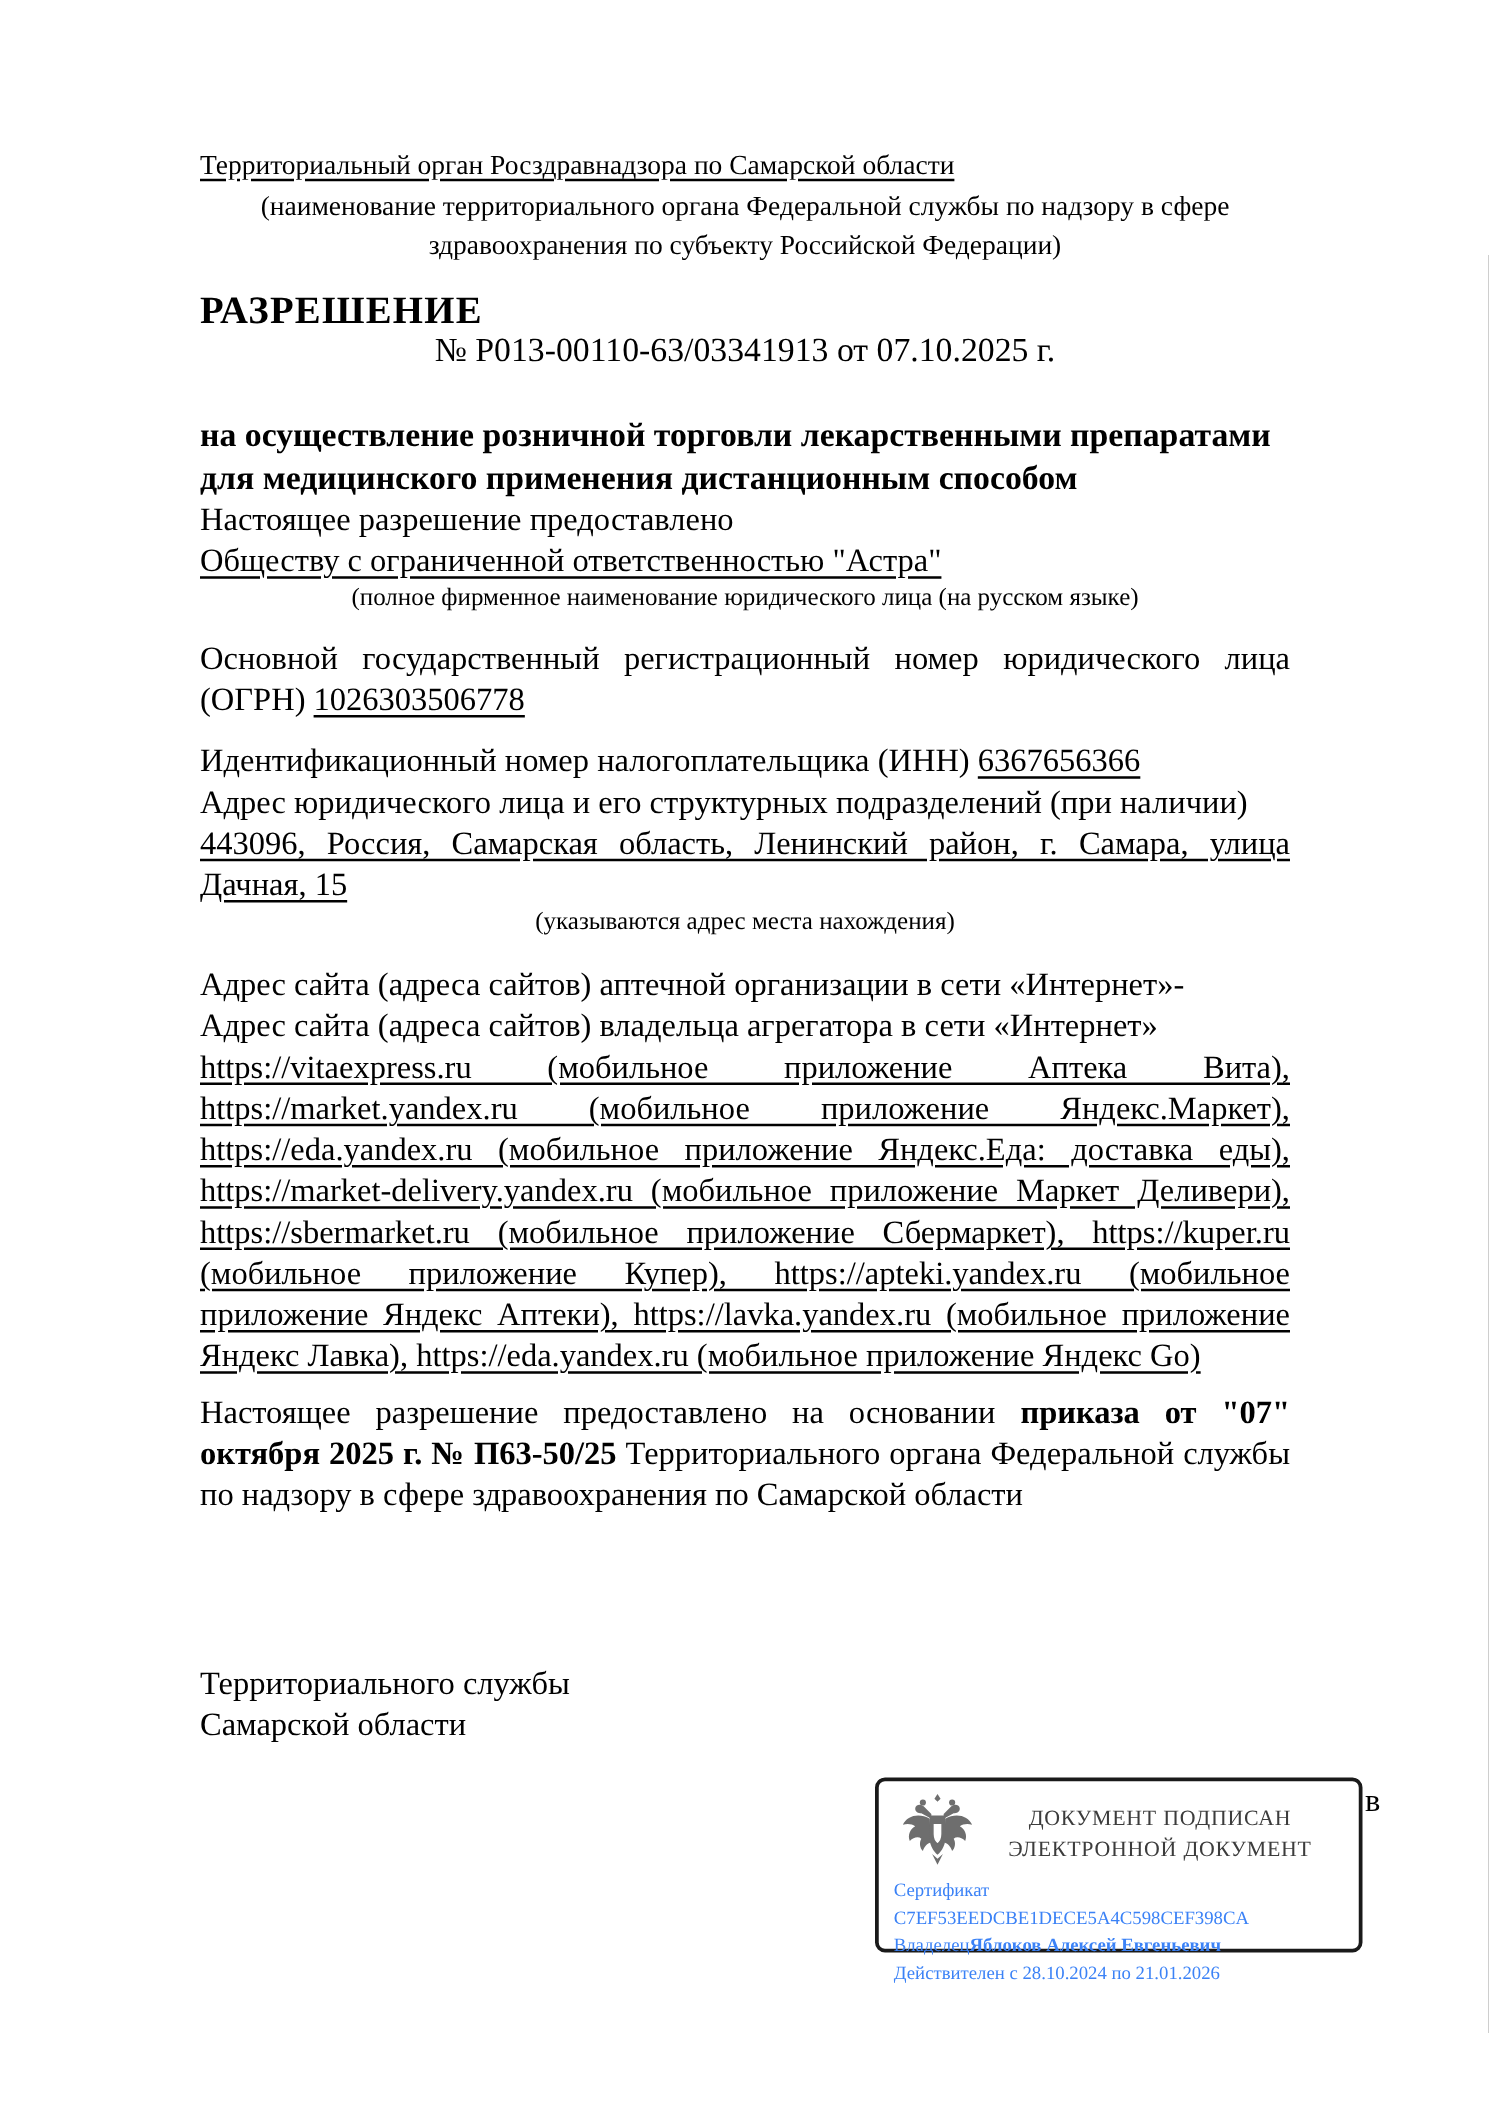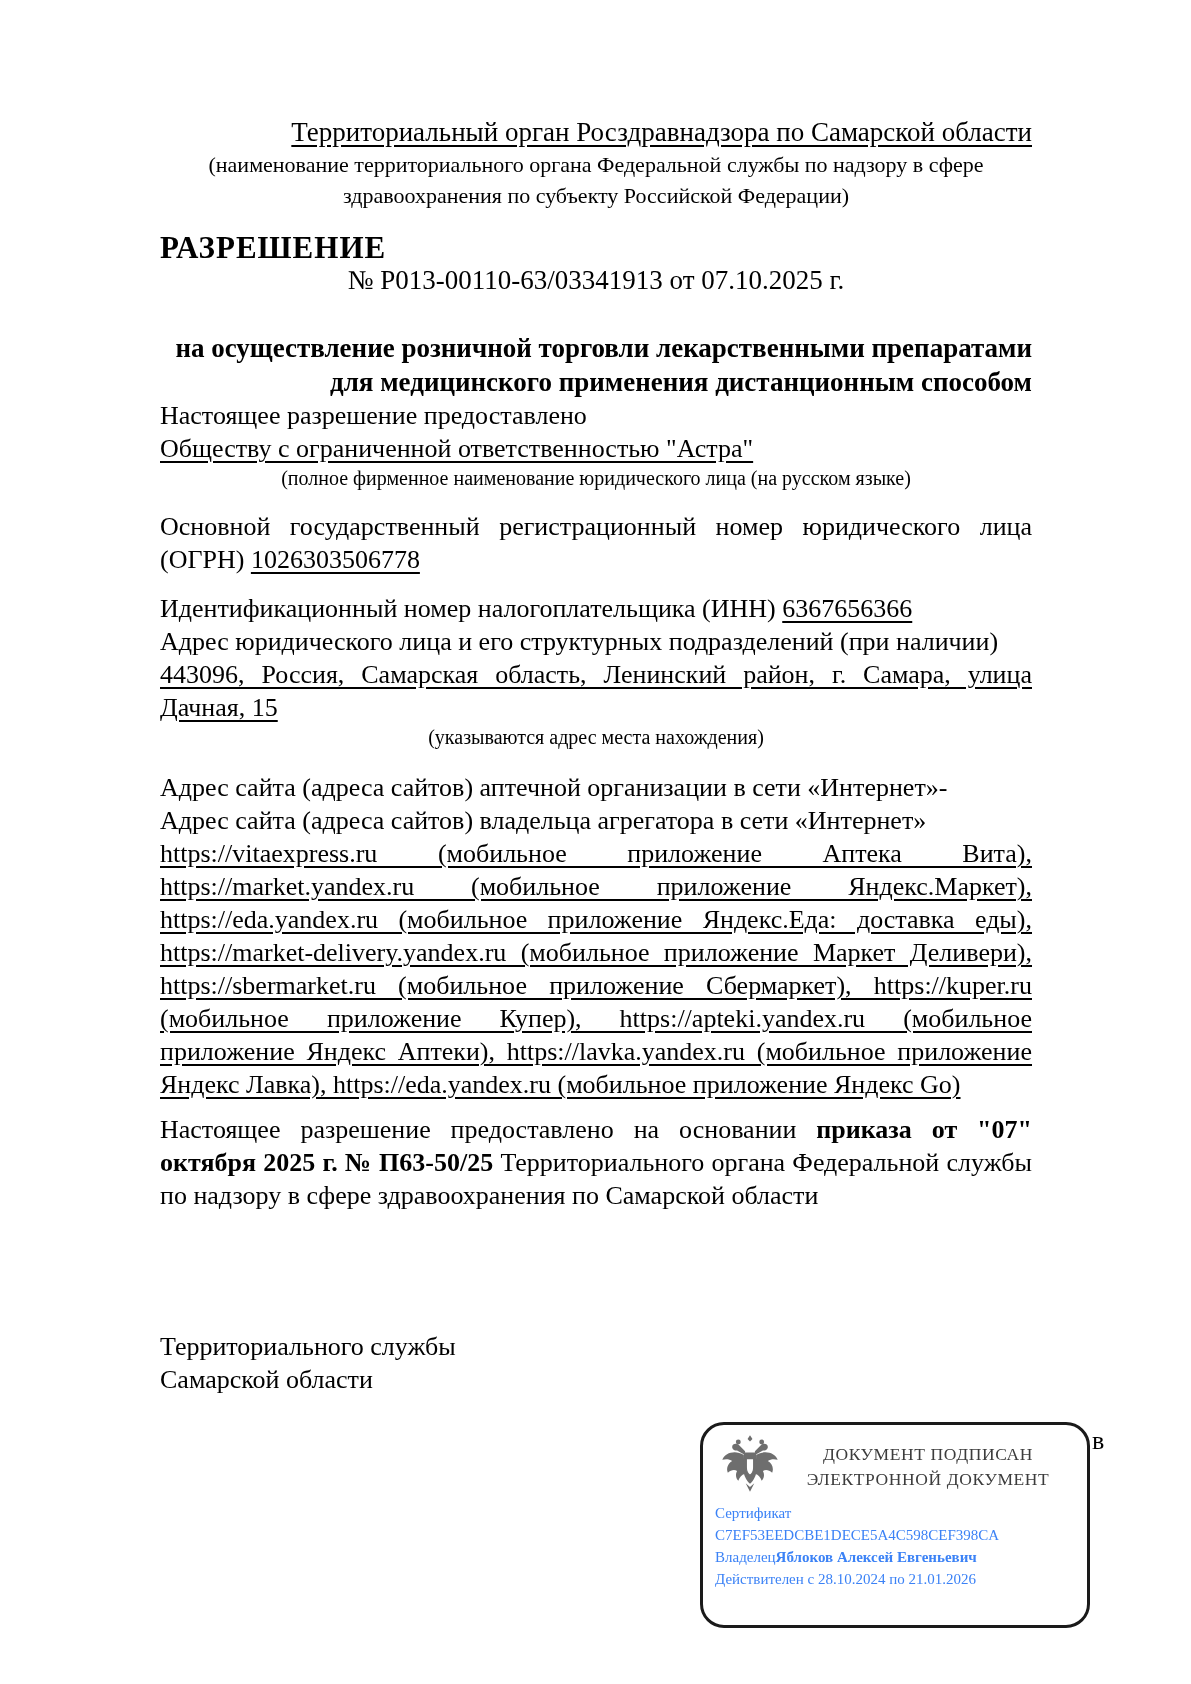--- a/index.html
+++ b/index.html
@@ -7,41 +7,41 @@
     position:relative;
     width:1191px; height:1684px;
     margin:0 auto;
     background:#ffffff;
     font-family:"Liberation Serif","DejaVu Serif",serif;
     color:#000;
     overflow:hidden;
   }
   .content { position:absolute; left:160px; top:0; width:872px; font-size:26px; line-height:33px; }
   .u { text-decoration:underline; text-underline-offset:4px; text-decoration-thickness:2px; }
-  .title { margin-top:115px; text-align:right; font-size:27px; line-height:34px; }
+  .title { margin-top:115px; text-align:left; font-size:22px; line-height:34px; }
   .subtitle { text-align:center; font-size:22px; line-height:31px; }
   .doc-type { margin-top:22px; text-align:left; font-weight:bold; font-size:31px; line-height:30px; letter-spacing:1px; }
   .doc-number { text-align:center; font-size:27px; line-height:34px; }
-  .subject { margin-top:34px; text-align:right; font-weight:bold; font-size:27px; line-height:34px; }
+  .subject { margin-top:34px; text-align:left; font-weight:bold; font-size:27px; line-height:34px; }
   .granted-label { text-align:left; }
   .grantee { }
   .small-note { text-align:center; font-size:20px; line-height:27px; }
   .ogrn { margin-top:18px; text-align:justify; }
   .inn-block { margin-top:16px; }
   .just { text-align:justify; }
   .site-labels { margin-top:20px; }
   .sites { text-align:justify; }
   .basis { margin-top:12px; text-align:justify; }
   .b { font-weight:bold; }
   .signature { margin-top:118px; }
   .sig-fragment { position:absolute; left:1092px; top:1424px; font-size:26px; line-height:33px; }
   .stamp {
     position:absolute; left:700px; top:1422px;
-    width:390px; height:206px; box-sizing:border-box;
-    border:3px solid #1a1a1a; border-radius:24px;
+    width:390px; height:140px; box-sizing:border-box;
+    border:3px solid #1a1a1a; border-radius:8px;
     background:#fff; padding:9px 12px 20px 12px;
   }
   .stamp-top { display:flex; align-items:flex-start; }
   .stamp-eagle { flex:0 0 auto; margin-left:4px; }
   .stamp-title { flex:1 1 auto; text-align:center; font-size:17.5px; line-height:1.4; color:#3c3c3c; letter-spacing:0.6px; padding-top:8px; }
   .stamp-details { font-size:15px; line-height:22px; color:#3b82f6; margin-top:4px; }
 </style>
 </head>
 <body>
 

